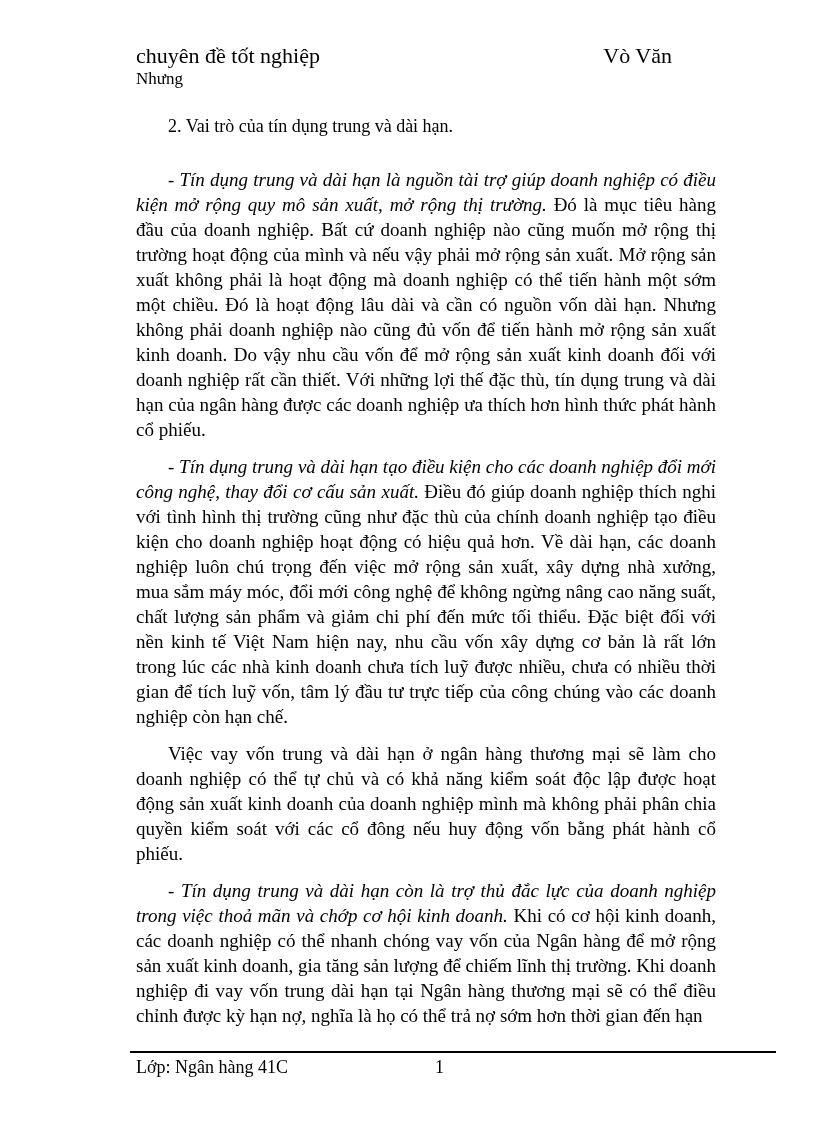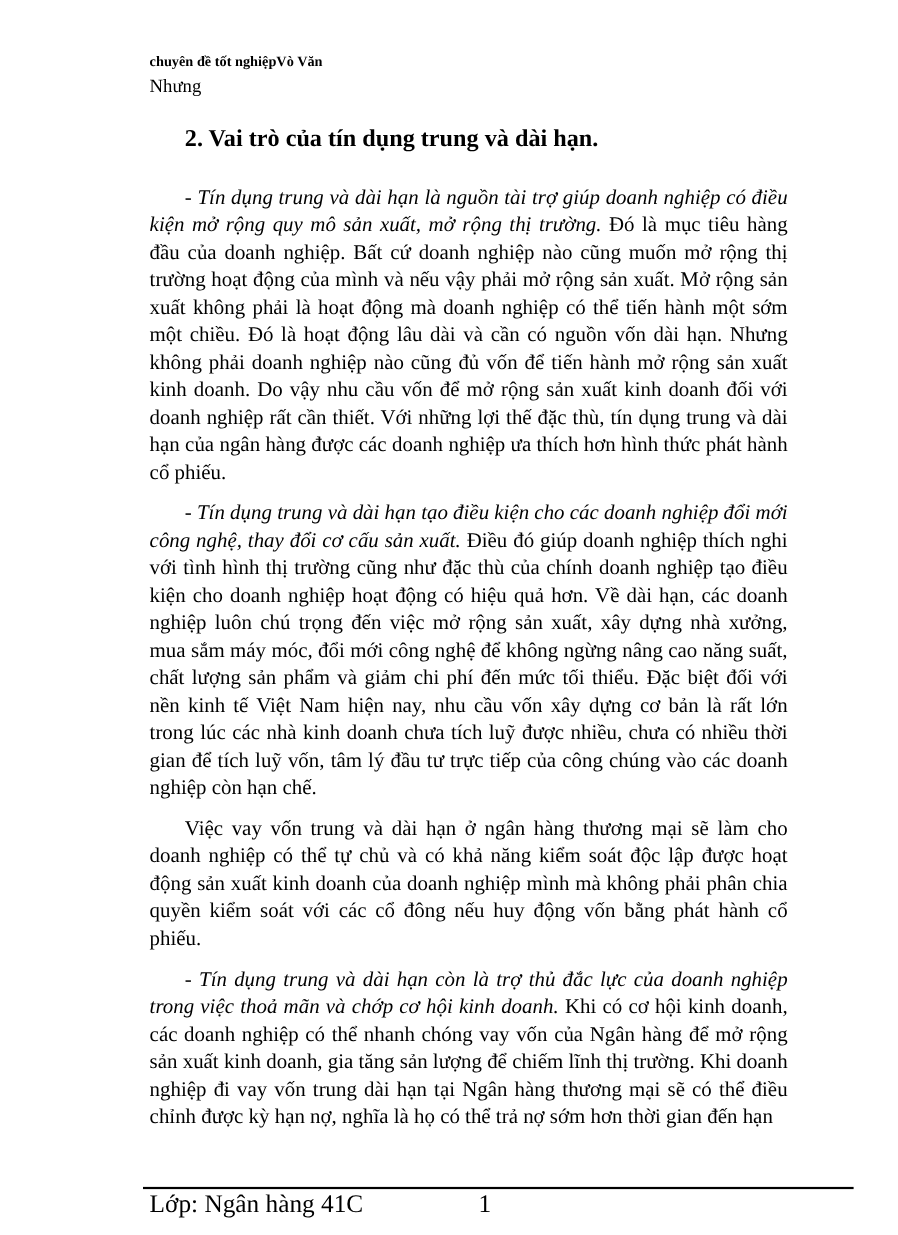--- a/index.html
+++ b/index.html
@@ -17,35 +17,35 @@
   }
   .page {
     box-sizing: border-box;
     width: 816px;
     height: 1123px;
     padding: 44px 100px 0 136px;
     position: relative;
   }
   .header-row {
     display: flex;
+    justify-content: space-between;
     align-items: baseline;
-    font-size: 13px;
+    font-size: 22px;
     line-height: 23px;
-    font-weight: bold;
   }
   .header-right {
     margin-right: 44px;
   }
   .header-wrap-line {
     font-size: 17px;
     line-height: 23px;
   }
   .heading {
-    font-weight: bold;
-    font-size: 22px;
+    font-weight: normal;
+    font-size: 18px;
     line-height: 24px;
     margin: 24px 0 0 32px;
   }
   .subheading {
     font-weight: bold;
     font-style: italic;
     font-size: 18px;
     line-height: 24px;
     margin: 20px 0 0 32px;
   }
@@ -61,23 +61,22 @@
   }
   .lead-italic {
     font-style: italic;
   }
   .footer {
     position: absolute;
     left: 130px;
     top: 1051px;
     width: 646px;
     border-top: 2px solid #000000;
-    font-size: 23px;
+    font-size: 18px;
     line-height: 22px;
-    margin-top: 28px;
   }
   .footer-inner {
     position: relative;
     padding-top: 3px;
     padding-left: 6px;
   }
   .footer-page-num {
     position: absolute;
     left: 305px;
     top: 3px;

